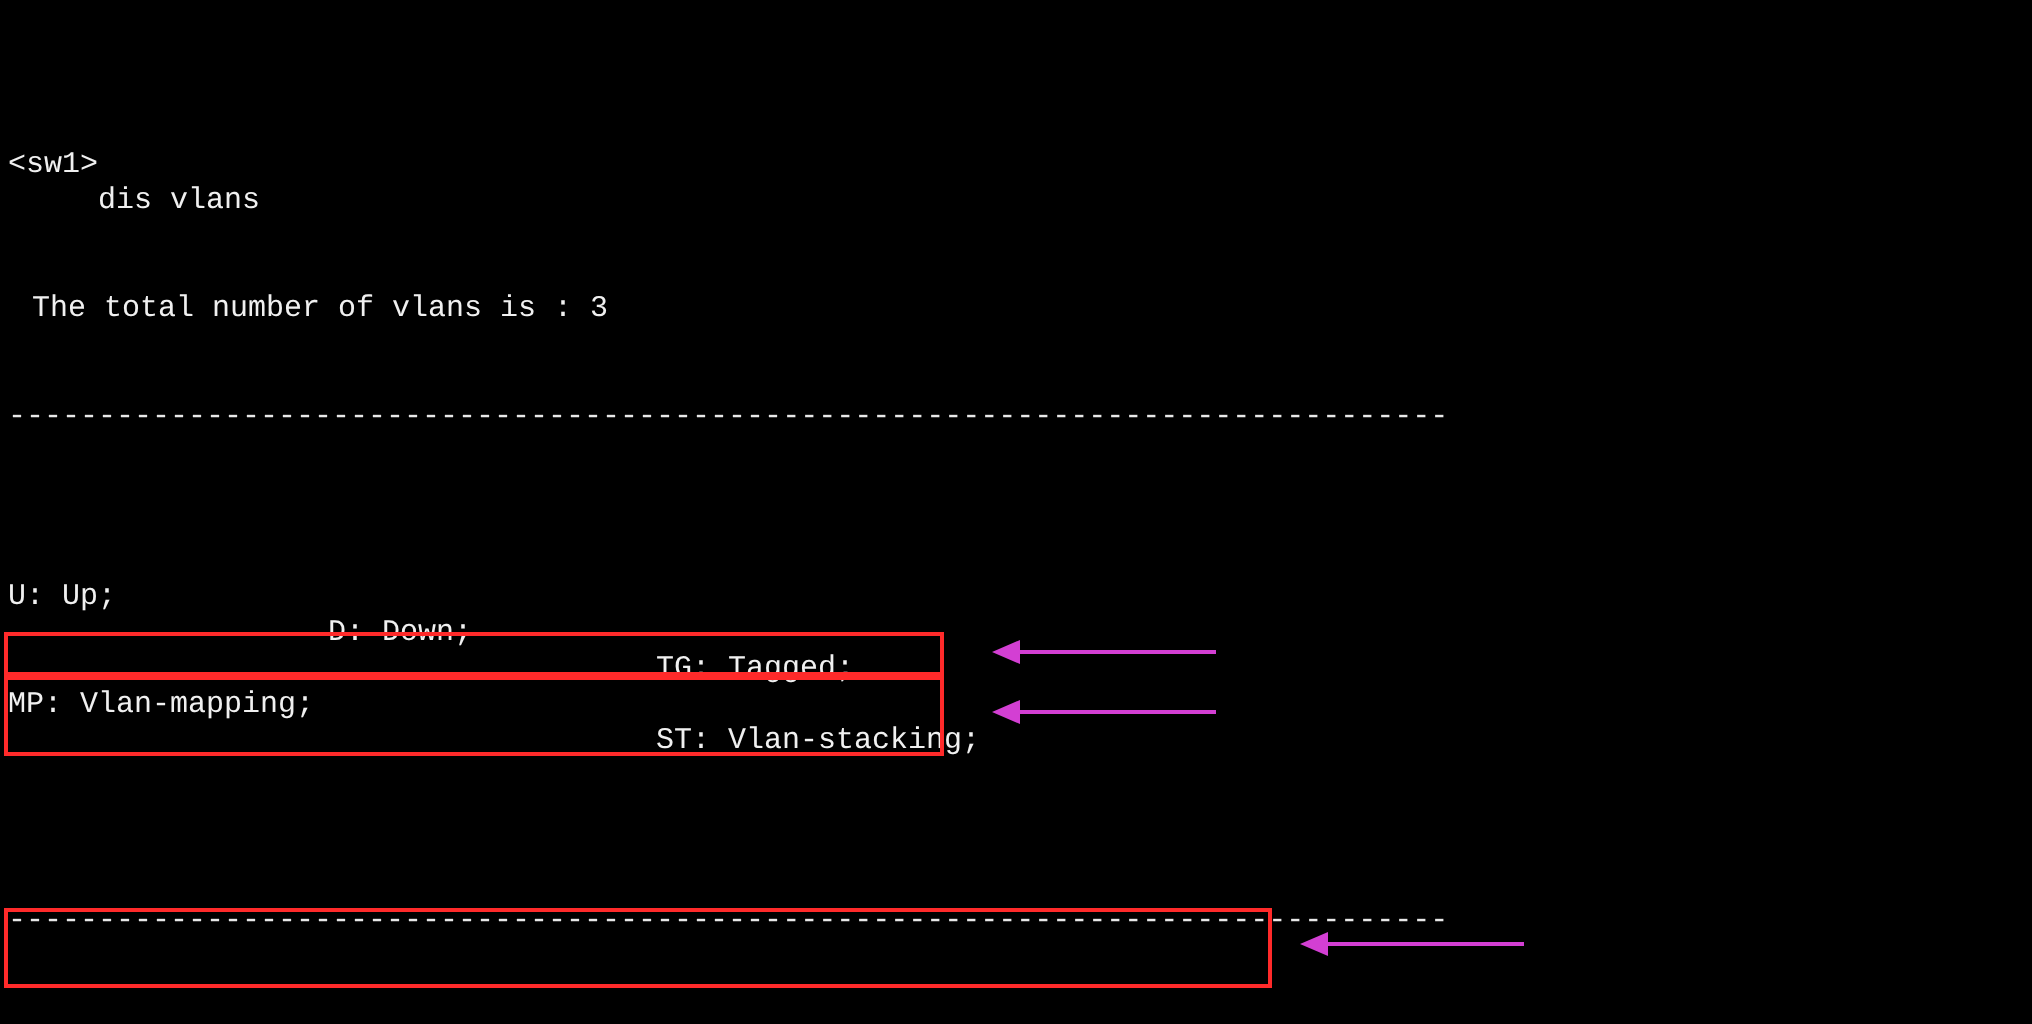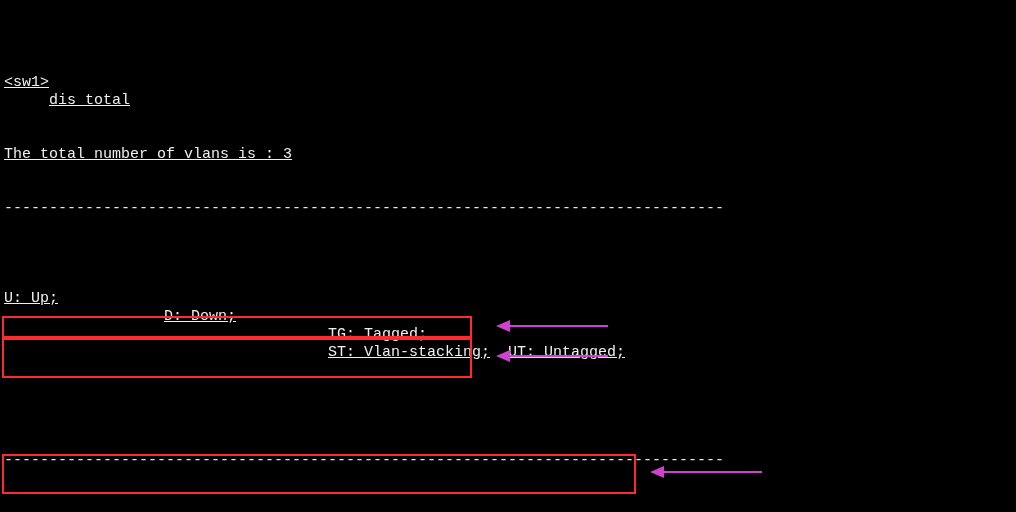--- a/index.html
+++ b/index.html
@@ -1,51 +1,51 @@
 <!DOCTYPE html>
 <html><head>
 <meta charset="utf-8">
 <style>
   html,body{margin:0;padding:0;background:#000;color:#f0f0f0;
     font-family:"Courier New",monospace;font-size:15px;line-height:18px;
     width:1016px;height:512px;overflow:hidden;}
   .term{position:relative;padding:2px 4px;white-space:pre;}
   .row{position:relative;height:18px;}
-  .row span{position:absolute;text-decoration:underline;}
+  .row span{position:absolute;}
   .dashline{height:18px;overflow:hidden;color:#e8e8e8;}
   .redbox{position:absolute;border:2px solid #ff2a2a;pointer-events:none;}
   .arrow{position:absolute;height:12px;pointer-events:none;}
   .arrow .shaft{position:absolute;top:5px;height:2px;background:#d33fd3;}
   .arrow .head{position:absolute;top:0;width:0;height:0;
     border-top:6px solid transparent;border-bottom:6px solid transparent;
     border-right:14px solid #d33fd3;}
 </style>
 </head>
 <body>
 
 <div class="term">
 
   <div class="row">
     <span style="left:0">&lt;sw1&gt;</span>
-    <span style="left:45px">dis total</span>
+    <span style="left:45px">dis vlans</span>
   </div>
 
   <div class="row">
-    <span style="left:0">The total number of vlans is : 3</span>
+    <span style="left:12px">The total number of vlans is : 3</span>
   </div>
 
   <div class="dashline">--------------------------------------------------------------------------------</div>
 
   <div class="row">
     <span style="left: 0px;">U: Up;</span>
     <span style="left: 160px;">D: Down;</span>
     <span style="left: 324px;">TG: Tagged;</span>
-    <span style="left: 504px;">UT: Untagged;</span>
   </div>
   <div class="row">
+    <span style="left: 0px;">MP: Vlan-mapping;</span>
     <span style="left: 324px;">ST: Vlan-stacking;</span>
   </div>
   <div class="row">
   </div>
 
   <div class="dashline">--------------------------------------------------------------------------------</div>
   <div class="row" style="height:10px"></div>
 
   
   

